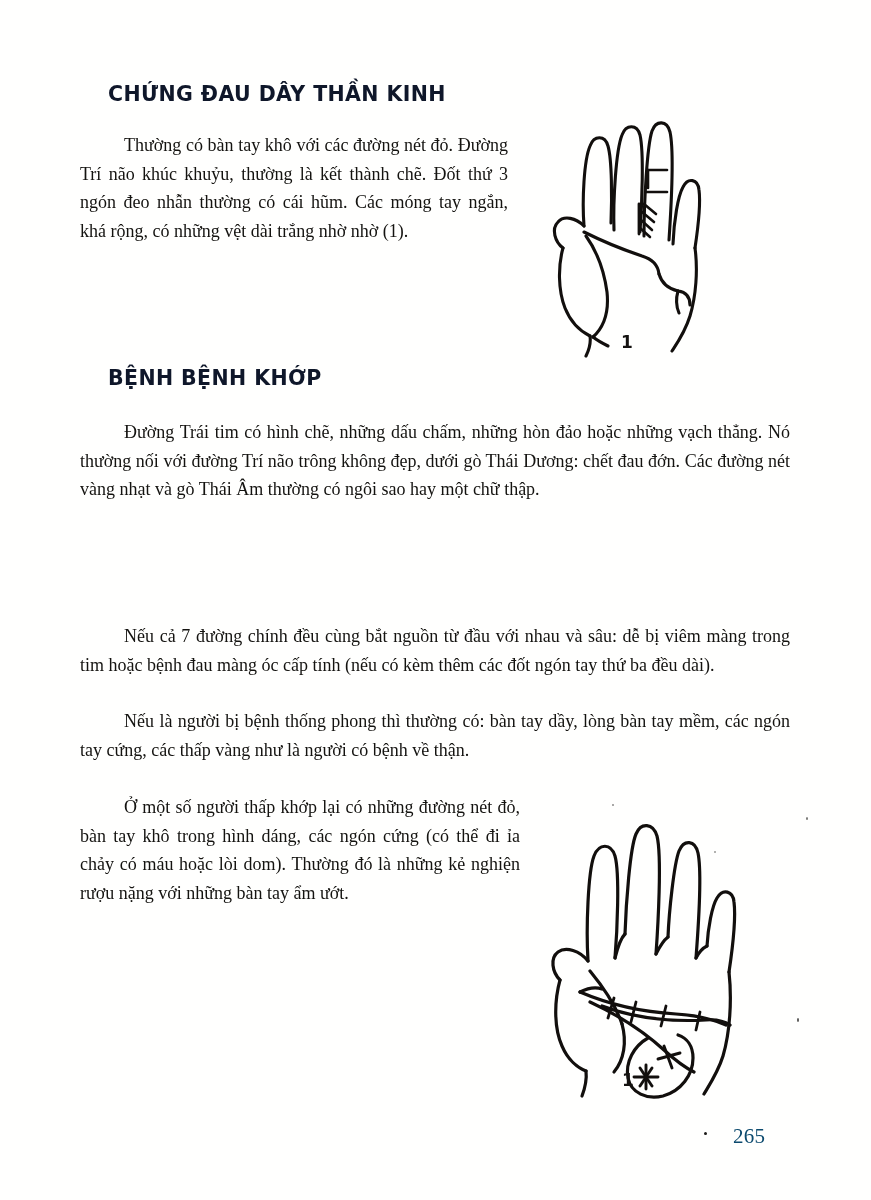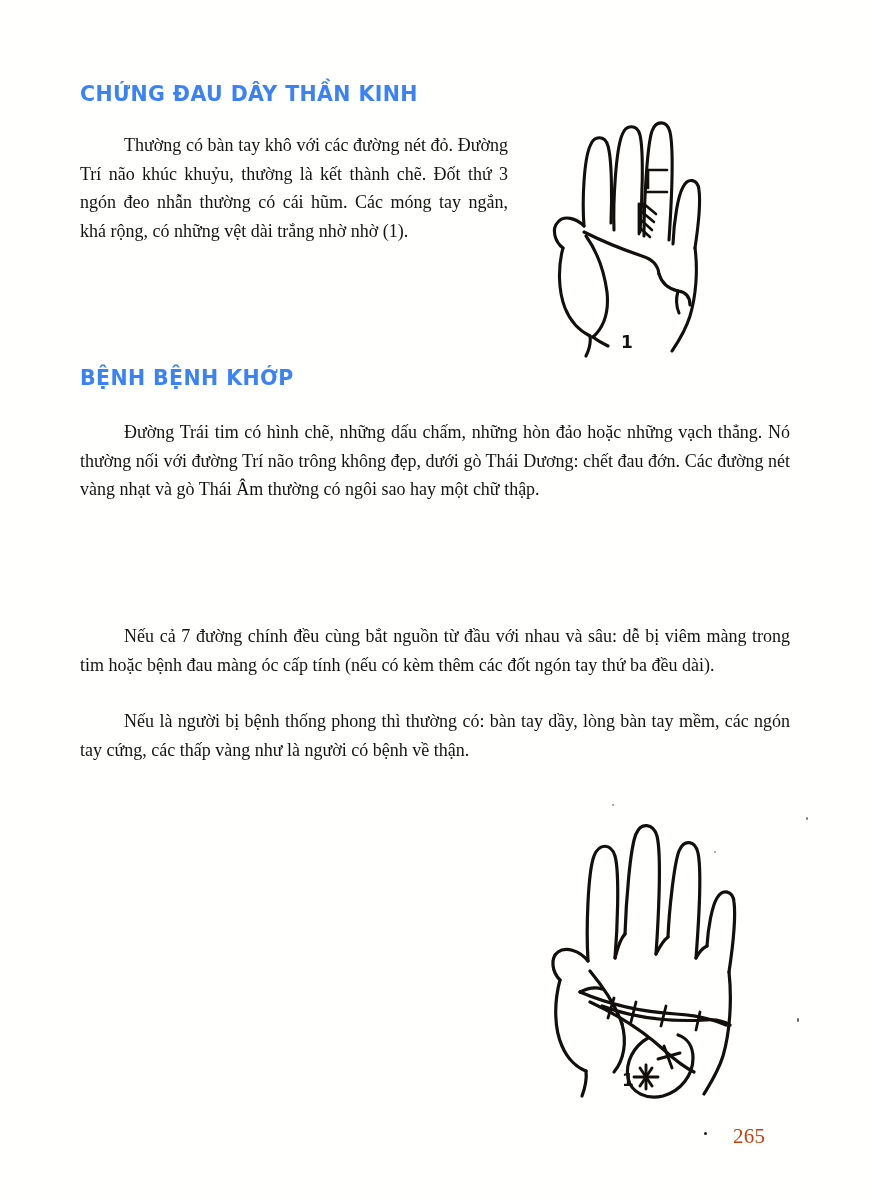--- a/index.html
+++ b/index.html
@@ -25,22 +25,23 @@
     background: #fffffe;
   }
 
   
   .heading {
     position: absolute;
     font-family: "DejaVu Sans", "Liberation Sans", sans-serif;
     font-weight: 700;
     font-size: 20.5px;
     letter-spacing: 0.4px;
-    color: #3b82f6;
+    color: #0f172a;
     white-space: nowrap;
+    margin-left: 28px;
   }
   #heading-1 { left: 80px; top: 82px; }
   #heading-2 { left: 80px; top: 366px; }
 
   
   .para {
     position: absolute;
     font-family: "Liberation Serif", "DejaVu Serif", serif;
     font-size: 18px;
     line-height: 28.6px;
@@ -79,21 +80,21 @@
   #caption-bottom { left: 622px; top: 1070px; }
 
   
   #page-number {
     position: absolute;
     left: 733px;
     top: 1124px;
     font-family: "Liberation Serif", "DejaVu Serif", serif;
     font-size: 21px;
     font-weight: 400;
-    color: #c2410c;
+    color: #0c4a6e;
     letter-spacing: 0.3px;
   }
 
   
   .speck {
     position: absolute;
     background: #1b1a18;
     border-radius: 50%;
   }
   #speck-a { left: 704px; top: 1132px; width: 3px; height: 3px; }
@@ -154,20 +155,21 @@
 
   <div class="heading" id="heading-2">BỆNH BỆNH KHỚP</div>
 
   <div class="para wide" id="p-heart">Đường Trái tim có hình chẽ, những dấu chấm, những hòn đảo hoặc những vạch thẳng. Nó thường nối với đường Trí não trông không đẹp, dưới gò Thái Dương: chết đau đớn. Các đường nét vàng nhạt và gò Thái Âm thường có ngôi sao hay một chữ thập.</div>
 
 
   <div class="para wide" id="p-three">Nếu cả 7 đường chính đều cùng bắt nguồn từ đầu với nhau và sâu: dễ bị viêm màng trong tim hoặc bệnh đau màng óc cấp tính (nếu có kèm thêm các đốt ngón tay thứ ba đều dài).</div>
 
   <div class="para wide" id="p-gout">Nếu là người bị bệnh thống phong thì thường có: bàn tay dầy, lòng bàn tay mềm, các ngón tay cứng, các thấp vàng như là người có bệnh về thận.</div>
 
+  <div class="para narrow" id="p-rheum">Ở một số người thấp khớp lại có những đường nét đỏ, bàn tay khô trong hình dáng, các ngón cứng (có thể đi ỉa chảy có máu hoặc lòi dom). Thường đó là những kẻ nghiện rượu nặng với những bàn tay ẩm ướt.</div>
 
 
   <div class="figure" id="figure-bottom">
     <svg width="250" height="300" viewBox="0 0 250 300" fill="none" xmlns="http://www.w3.org/2000/svg">
       <g stroke="#120f0d" stroke-width="3.2" stroke-linecap="round" stroke-linejoin="round" fill="none">
 
         <path d="M58 155 C56 122 58 66 64 50 C69 37 81 37 85 50 C90 68 87 128 85 152"></path>
 
         <path d="M85 152 C88 140 91 132 95 128"></path>
         <path d="M95 128 C96 98 100 42 106 28 C111 16 123 17 127 30 C132 50 128 120 126 148"></path>

